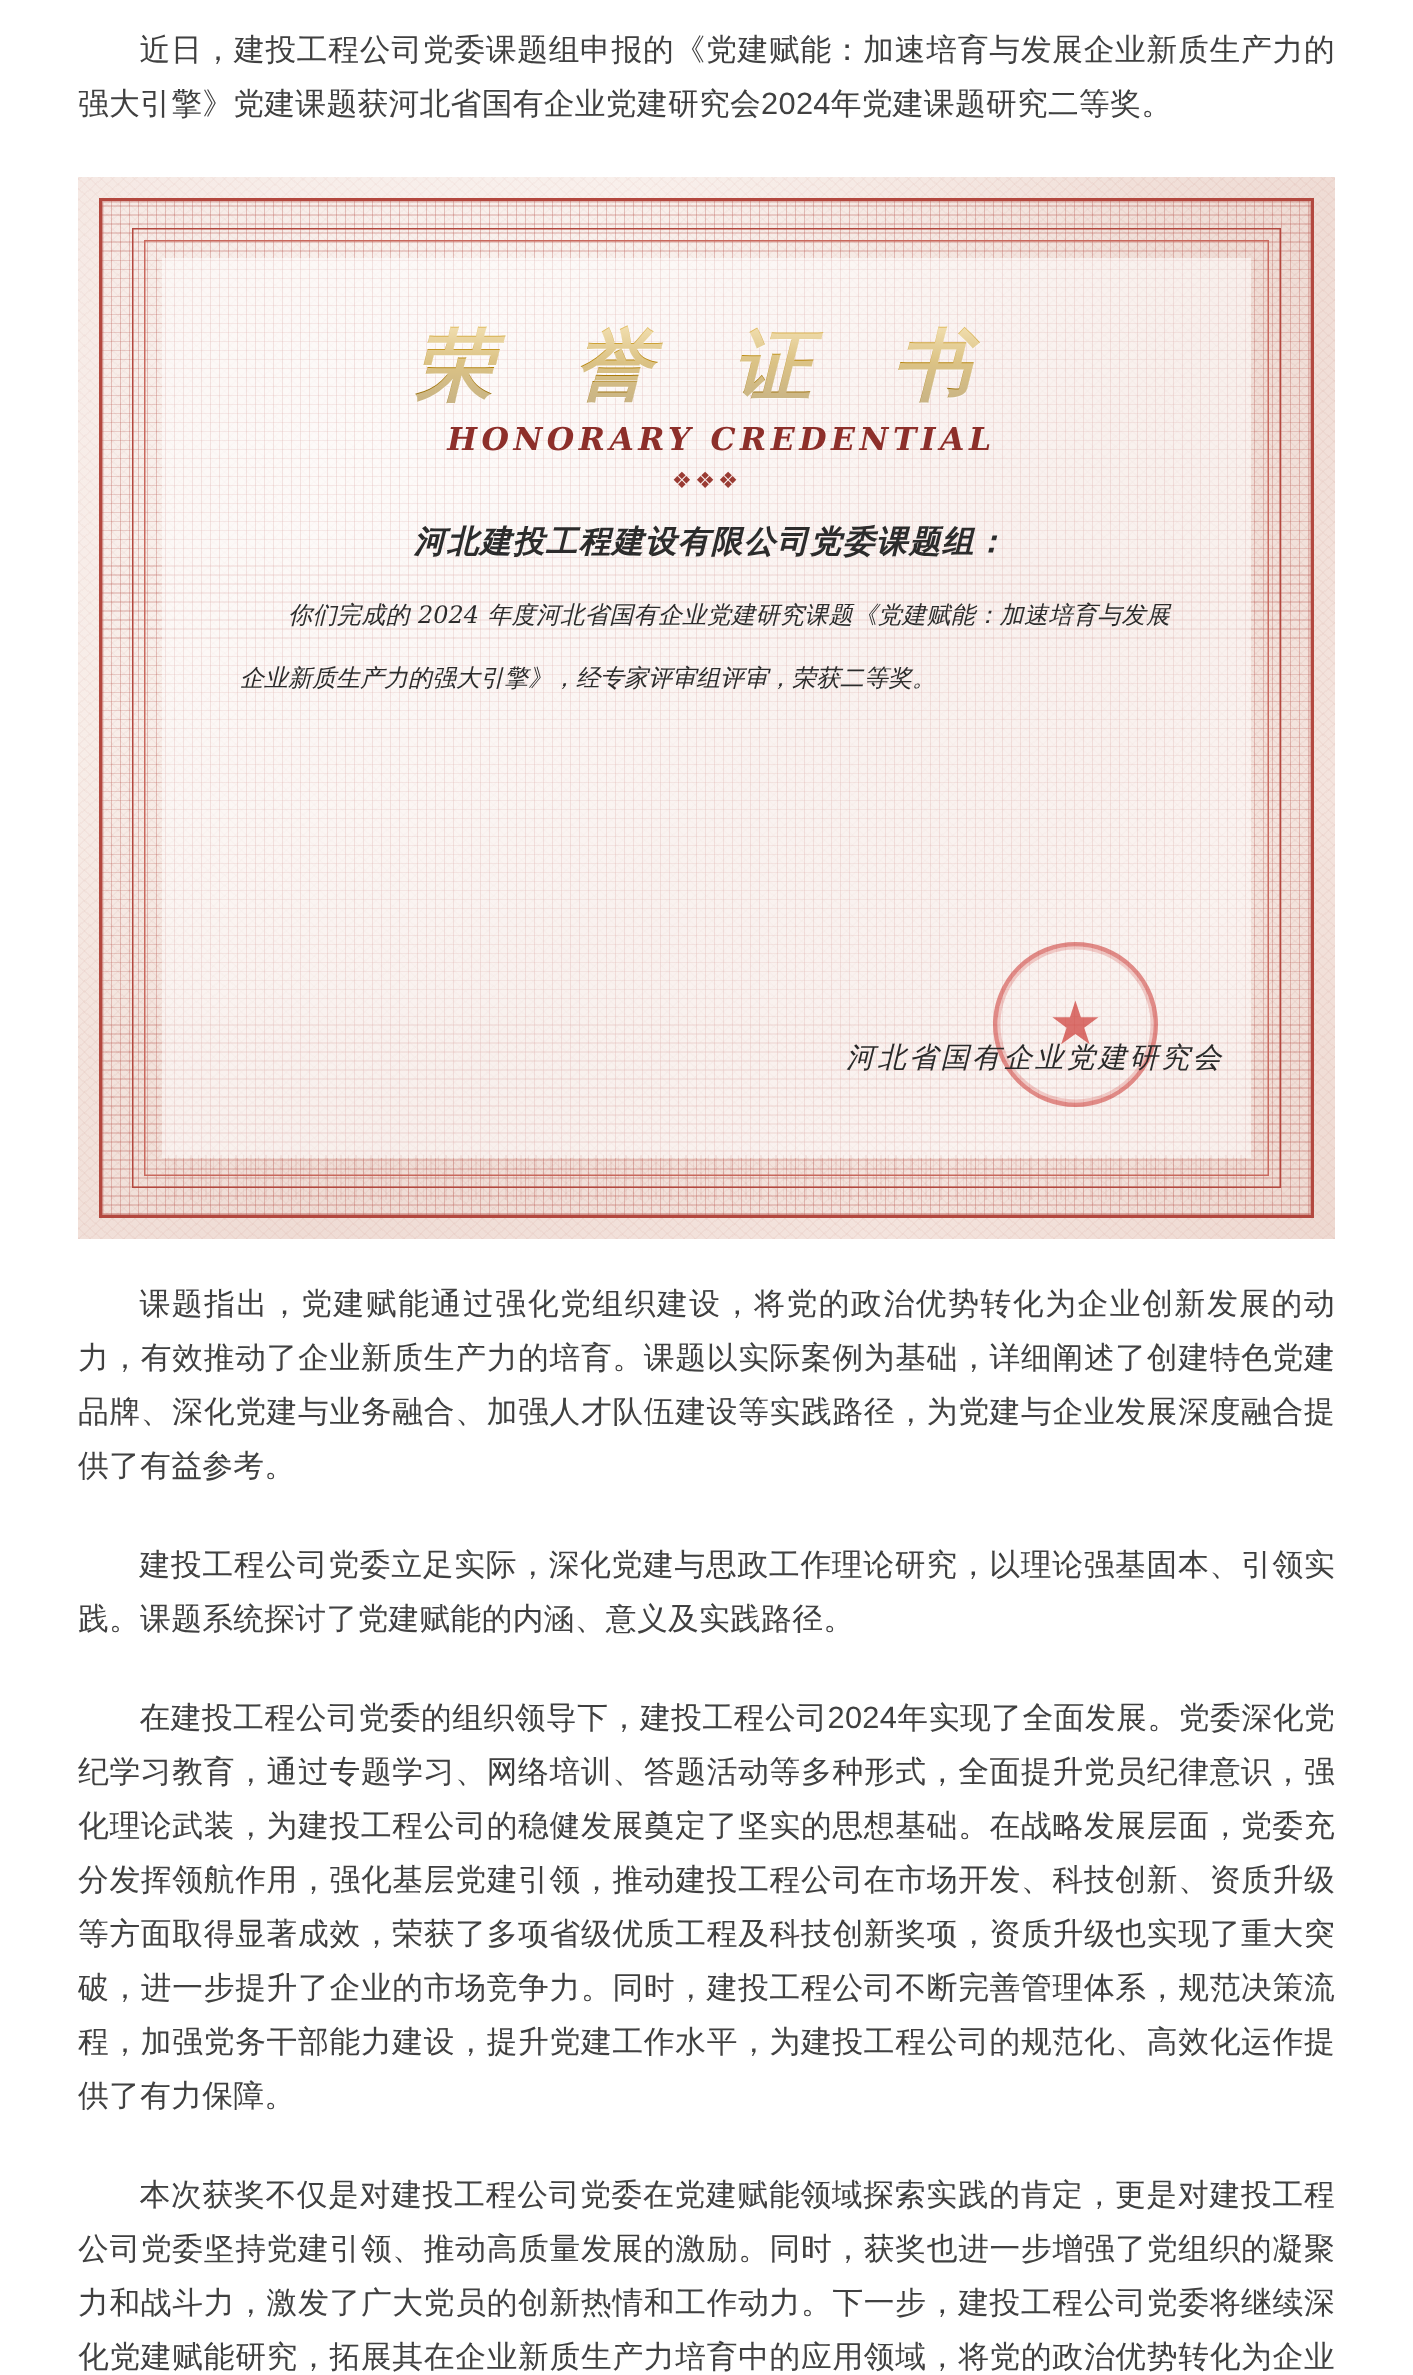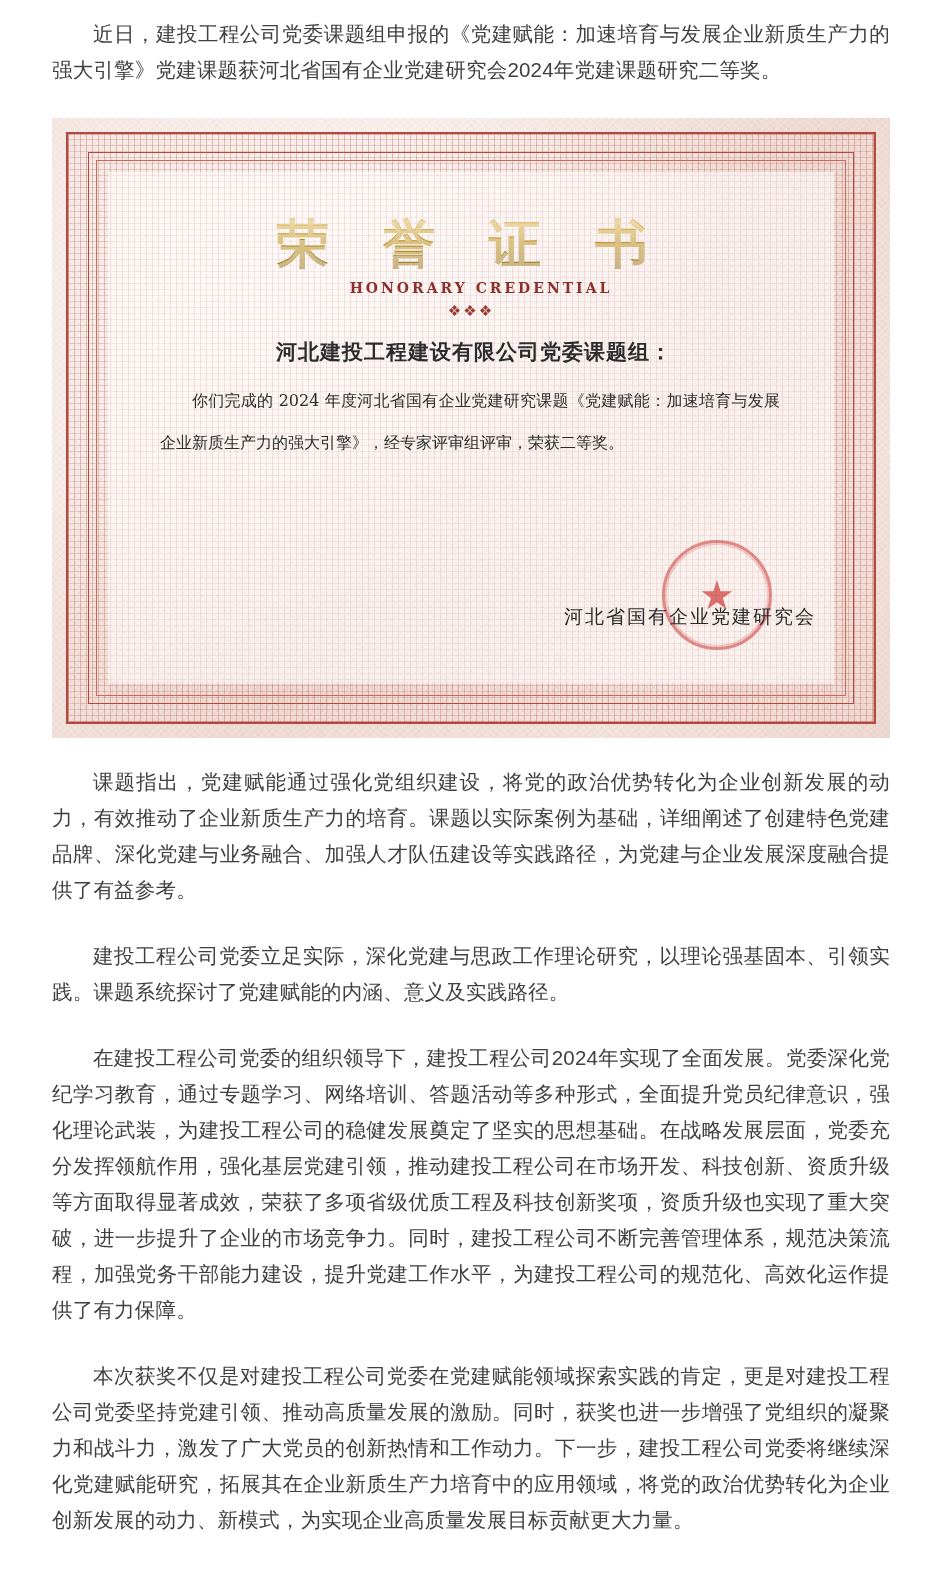--- a/index.html
+++ b/index.html
@@ -32,28 +32,29 @@
 
   
   .cert-wrap {
     width: 838px;
     margin: 6px 0 26px 0;
     position: relative;
   }
   .certificate {
     position: relative;
     width: 838px;
-    height: 620px;
+    height: 708px;
     box-sizing: border-box;
     background:
       radial-gradient(ellipse at 30% 25%, rgba(255,255,255,0.55), rgba(255,255,255,0) 60%),
       repeating-linear-gradient(42deg, rgba(216,170,160,0.13) 0px, rgba(216,170,160,0.13) 1px, rgba(255,255,255,0) 1px, rgba(255,255,255,0) 5px),
       repeating-linear-gradient(-42deg, rgba(210,160,150,0.11) 0px, rgba(210,160,150,0.11) 1px, rgba(255,255,255,0) 1px, rgba(255,255,255,0) 5px),
       linear-gradient(135deg, #f3e3dd 0%, #f6e9e3 25%, #efdcd5 55%, #f4e4de 80%, #eed9d1 100%);
     overflow: hidden;
+    font-style: italic;
   }
   
   .cert-band {
     position: absolute;
     left: 14px; top: 14px; right: 14px; bottom: 14px;
     border: 2px solid #b3483f;
     box-shadow: inset 0 0 0 1px rgba(179,72,63,0.35);
     background:
       repeating-linear-gradient(90deg, rgba(178,74,66,0.30) 0px, rgba(178,74,66,0.30) 1px, rgba(255,255,255,0) 1px, rgba(255,255,255,0) 6px),
       repeating-linear-gradient(0deg, rgba(178,74,66,0.22) 0px, rgba(178,74,66,0.22) 1px, rgba(255,255,255,0) 1px, rgba(255,255,255,0) 6px);
@@ -88,21 +89,21 @@
     background: linear-gradient(180deg, #e8c46a 0%, #b8860b 45%, #8a6209 100%);
     -webkit-background-clip: text;
     background-clip: text;
     -webkit-text-fill-color: transparent;
     text-shadow: 0 1px 0 rgba(255,255,255,0.5);
     margin: 6px 0 6px 0;
     line-height: 1.15;
   }
   .cert-subtitle {
     font-family: "DejaVu Serif", "Liberation Serif", serif;
-    font-size: 14px;
+    font-size: 21px;
     letter-spacing: 3px;
     font-weight: 700;
     color: #8d2f2a;
     margin-bottom: 6px;
     padding-left: 20px;
   }
   .cert-orn {
     color: #9a3b33;
     font-size: 15px;
     letter-spacing: 2px;

